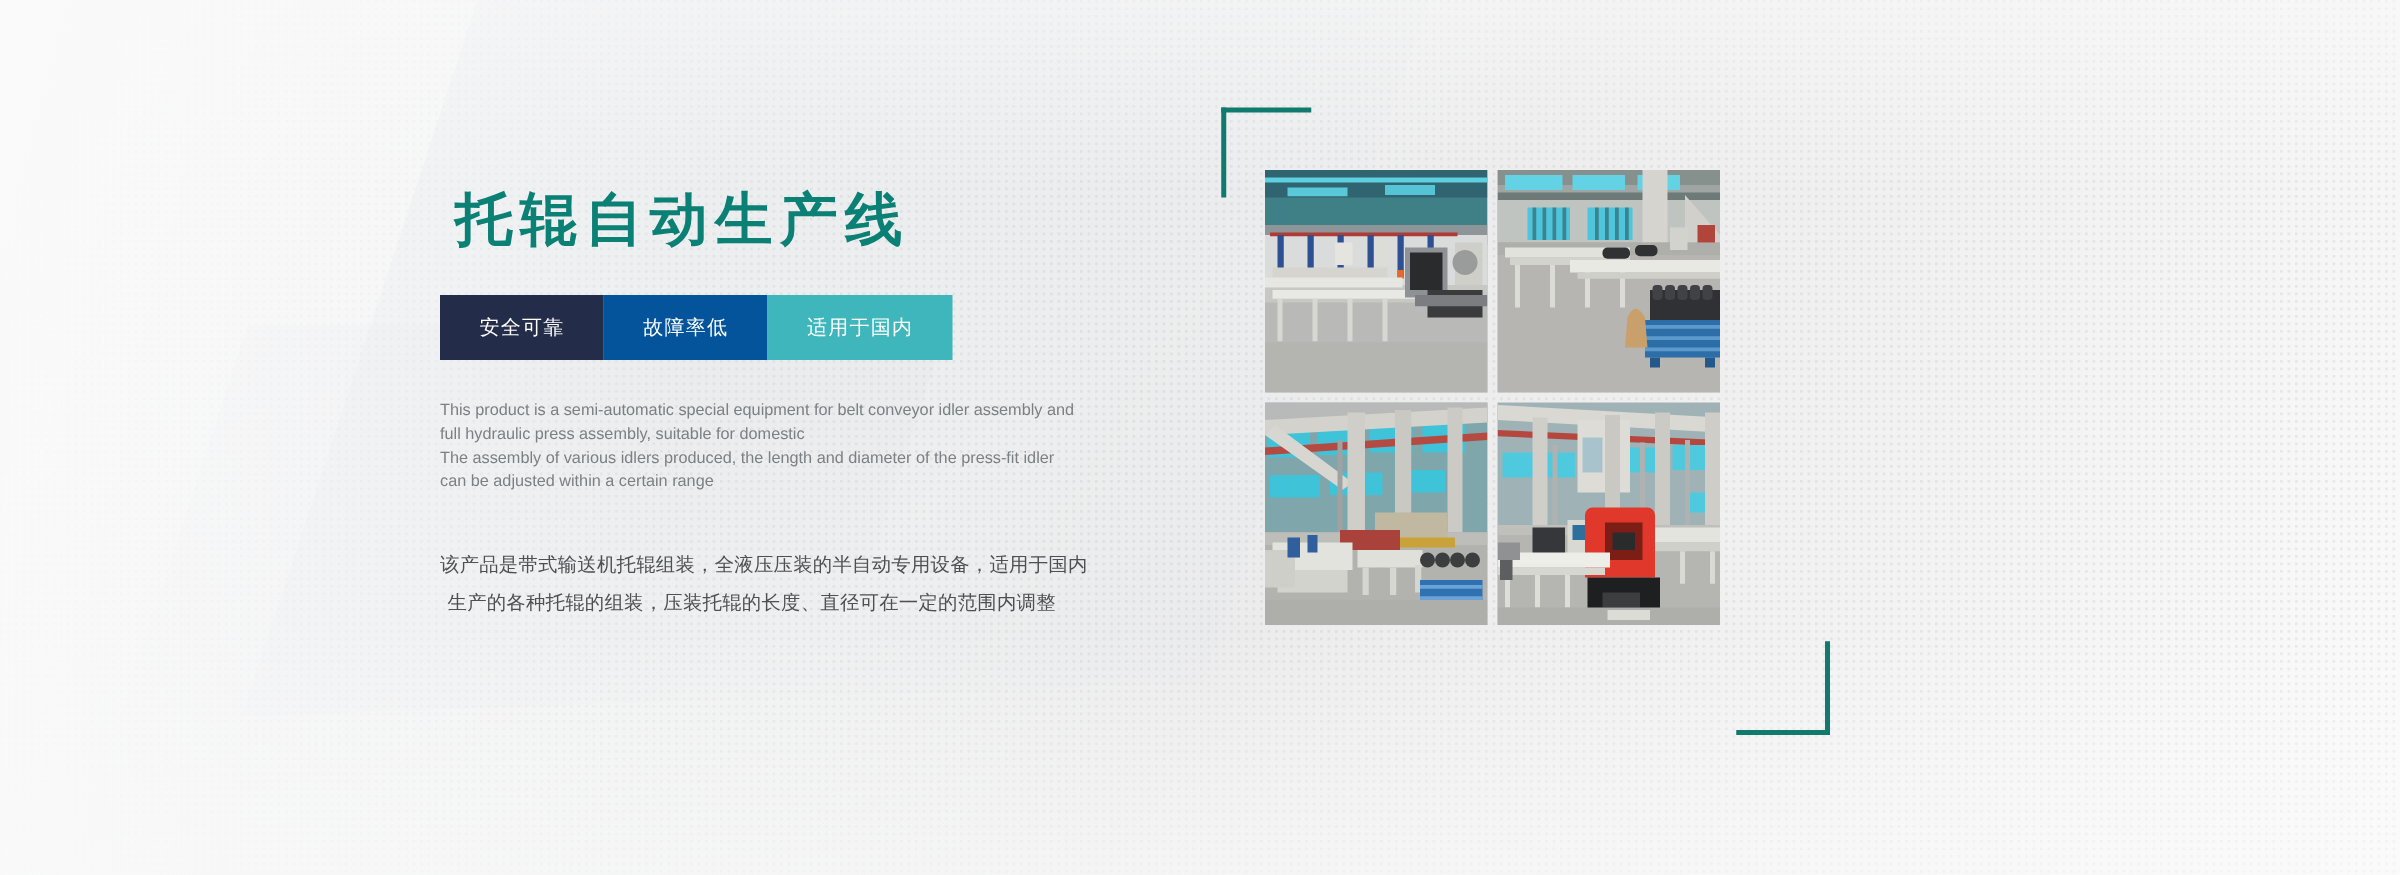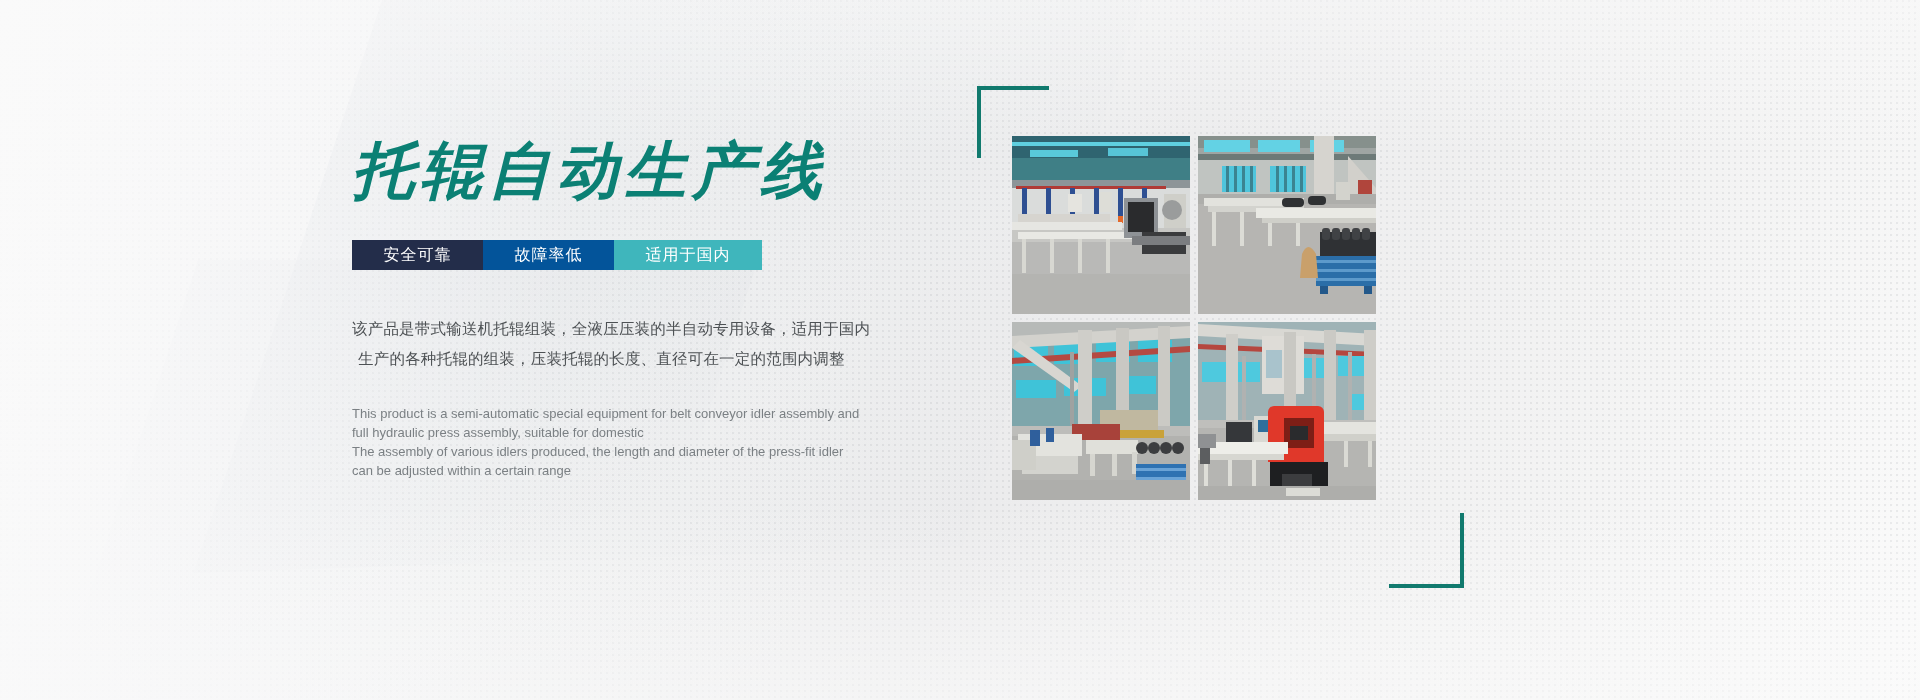--- a/index.html
+++ b/index.html
@@ -68,38 +68,37 @@
 
   
   #text-col {
     position: absolute;
     left: 352px;
     top: 140px;
     width: 600px;
   }
 
   #page-title {
-    margin: 0;
-    font-size: 62px;
+    margin: 12px;
+    font-size: 46px;
     line-height: 1.0;
     font-weight: 700;
     letter-spacing: 6px;
     color: #0b8074;
     white-space: nowrap;
-    font-style: italic;
   }
 
   #badge-row {
     display: flex;
     margin-top: 38px;
     width: 410px;
   }
   .badge {
     flex: 1 1 auto;
-    height: 30px;
+    height: 52px;
     display: flex;
     align-items: center;
     justify-content: center;
     color: #ffffff;
     font-size: 16px;
     letter-spacing: 1px;
     white-space: nowrap;
     padding: 0 8px;
     box-sizing: border-box;
   }
@@ -181,34 +180,34 @@
   <div id="text-col">
 
     <h1 id="page-title">托辊自动生产线</h1>
 
     <div id="badge-row">
       <div class="badge b0">安全可靠</div>
       <div class="badge b1">故障率低</div>
       <div class="badge b2">适用于国内</div>
     </div>
 
-    <div id="desc-cn">
-      <span class="line">该产品是带式输送机托辊组装，全液压压装的半自动专用设备，适用于国内</span>
-      <span class="line">生产的各种托辊的组装，压装托辊的长度、直径可在一定的范围内调整</span>
-    </div>
-
     <div id="desc-en">
       <p class="para">
         <span>This product is a semi-automatic special equipment for belt conveyor idler assembly and</span><br>
         <span>full hydraulic press assembly, suitable for domestic</span>
       </p>
       <p class="para">
         <span>The assembly of various idlers produced, the length and diameter of the press-fit idler</span><br>
         <span>can be adjusted within a certain range</span>
       </p>
+    </div>
+
+    <div id="desc-cn">
+      <span class="line">该产品是带式输送机托辊组装，全液压压装的半自动专用设备，适用于国内</span>
+      <span class="line">生产的各种托辊的组装，压装托辊的长度、直径可在一定的范围内调整</span>
     </div>
 
   </div>
 
   <div id="gallery">
 
     <div class="bracket" id="bracket-tl">
       <span class="h"></span>
         <span class="v"></span>
     </div>

